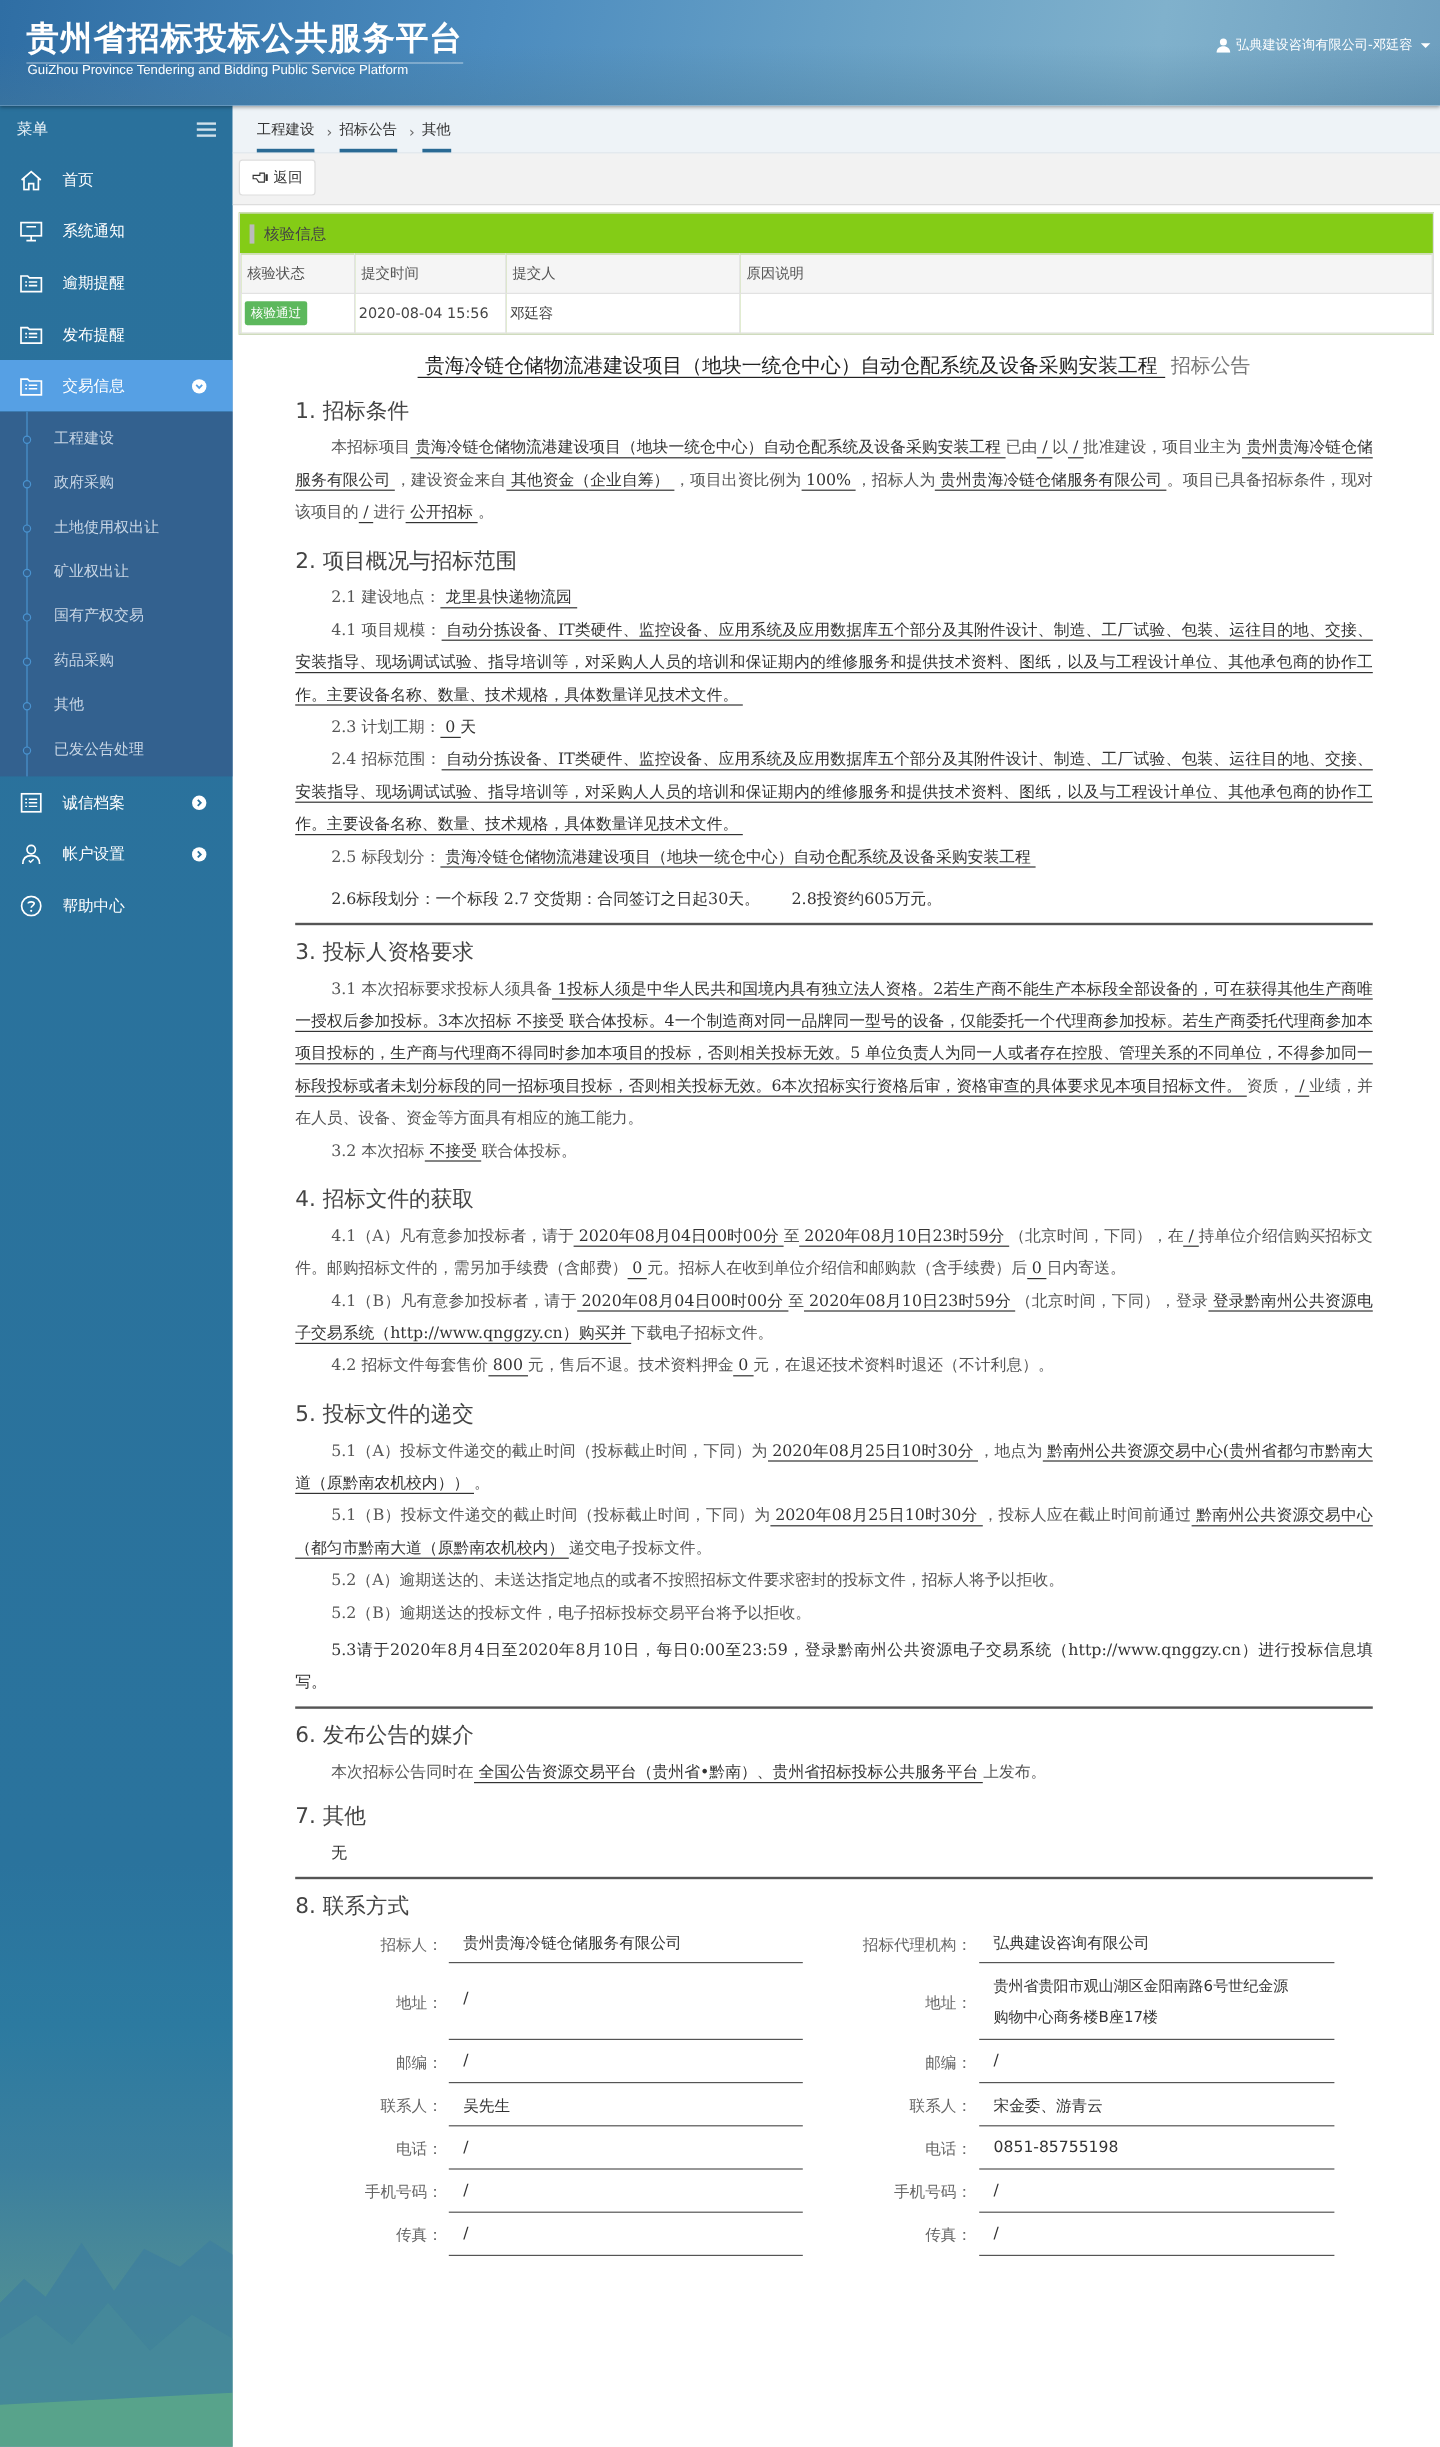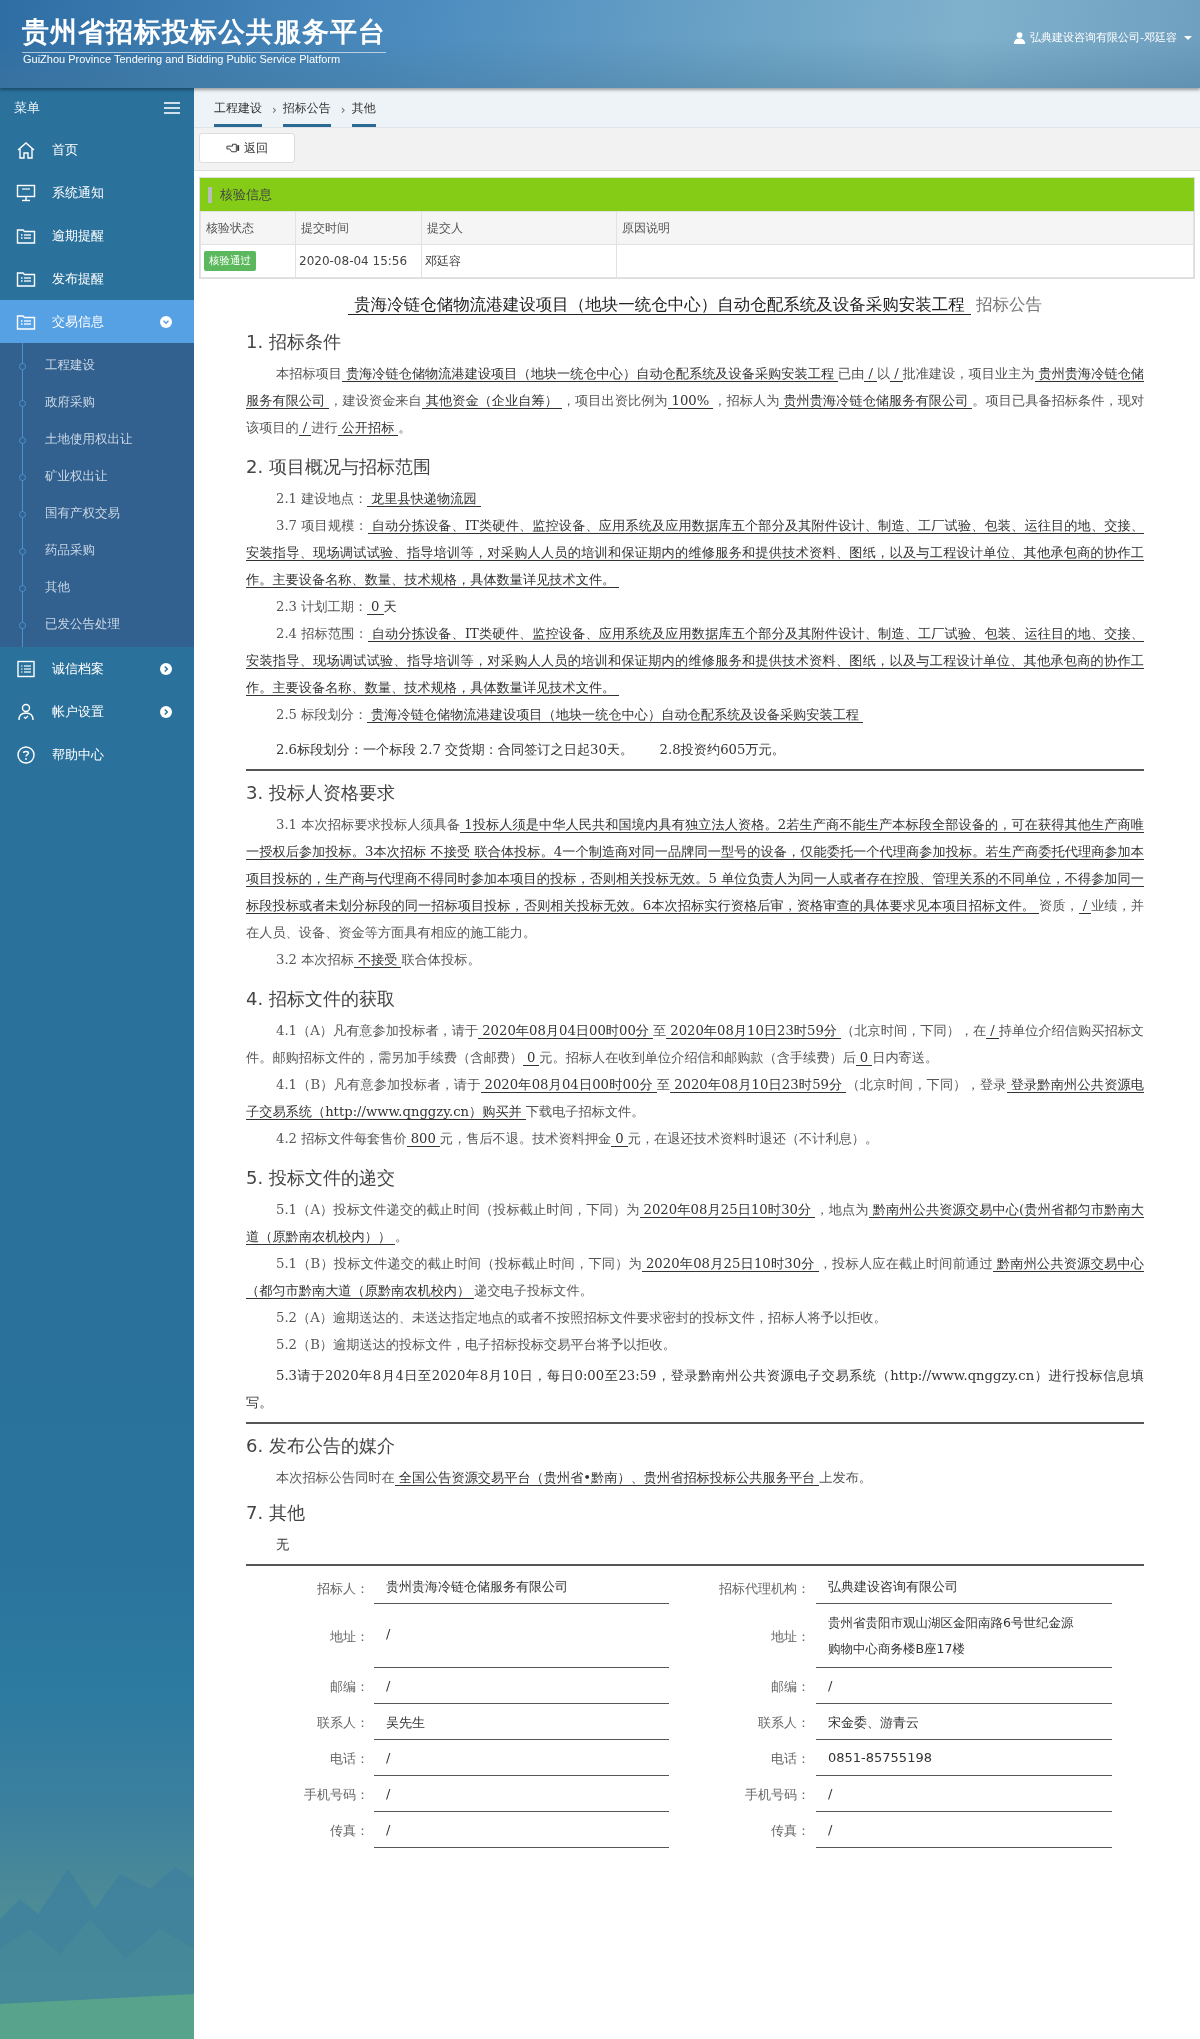--- a/index.html
+++ b/index.html
@@ -36,21 +36,21 @@
   .sub-list .rail { position: absolute; left: 22px; top: 0; bottom: 0; width: 1px; background: #4a93d0; }
   .sub-item { height: 37px; display: flex; align-items: center; padding-left: 45px; color: #c9d7e6; font-size: 12.5px; cursor: pointer; position: relative; }
   .sub-item .dot { position: absolute; left: 19px; top: 50%; margin-top: -3px; width: 7px; height: 7px; border: 1px solid #4a93d0; border-radius: 50%; background: #33618f; }
 
   
   .main { position: absolute; left: 194px; top: 88px; width: 1006px; height: 1951px; background: #fff; }
   .breadcrumb-bar { height: 40px; background: #eef3f7; border-bottom: 1px solid #dde3e8; display: flex; align-items: flex-end; padding-left: 20px; }
   .crumb { font-size: 12px; color: #333; padding: 0 0 7px 0; border-bottom: 3px solid #2a6a94; margin-right: 4px; cursor: pointer; }
   .crumb-sep { font-size: 12px; color: #666; padding: 0 6px 10px 6px; }
   .toolbar { height: 43px; background: #f2f2f2; border-bottom: 1px solid #ddd; padding: 5px 0 0 5px; }
-  .btn-back { display: inline-flex; align-items: center; gap: 3px; height: 30px; padding: 0 26px; background: #fff; border: 1px solid #ddd; border-radius: 3px; font-size: 12px; color: #333; cursor: pointer; }
+  .btn-back { display: inline-flex; align-items: center; gap: 3px; height: 30px; padding: 0 10px; background: #fff; border: 1px solid #ddd; border-radius: 3px; font-size: 12px; color: #333; cursor: pointer; }
   .btn-back svg { width: 15px; height: 12px; }
 
   .verify-box { margin: 6px 5px 0 5px; border: 1px solid #ddd; background: #84cc16; }
   .verify-title { height: 33px; display: flex; align-items: center; padding-left: 8px; font-size: 13px; color: #444; }
   .verify-title .bar { width: 4px; height: 16px; background: #bbb; margin-right: 8px; }
   table.verify { width: 100%; border-collapse: collapse; font-size: 12px; }
   table.verify th { background: #f5f5f5; font-weight: normal; text-align: left; color: #555; height: 33px; padding-left: 5px; border: 1px solid #e2e2e2; }
   table.verify td { background: #fff; height: 33px; padding-left: 3px; border: 1px solid #e2e2e2; color: #444; }
   .badge-ok { display: inline-block; background: #5cb85c; color: #fff; font-size: 10.5px; padding: 3px 5px; border-radius: 2px; }
 
@@ -291,21 +291,21 @@
     <div class="doc-title">
       <span class="u">贵海冷链仓储物流港建设项目（地块一统仓中心）自动仓配系统及设备采购安装工程</span>
       <span class="suffix">招标公告</span>
     </div>
 
     <div class="sec-h">1. 招标条件</div>
     <p class="p"><span>本招标项目</span><span class="u1">贵海冷链仓储物流港建设项目（地块一统仓中心）自动仓配系统及设备采购安装工程</span><span>已由</span><span class="u1">/</span><span>以</span><span class="u1">/</span><span>批准建设，项目业主为</span><span class="u1">贵州贵海冷链仓储服务有限公司</span><span>，建设资金来自</span><span class="u1">其他资金（企业自筹）</span><span>，项目出资比例为</span><span class="u1">100%</span><span>，招标人为</span><span class="u1">贵州贵海冷链仓储服务有限公司</span><span>。项目已具备招标条件，现对该项目的</span><span class="u1">/</span><span>进行</span><span class="u1">公开招标</span><span>。</span></p>
 
     <div class="sec-h" style="margin-top:14px">2. 项目概况与招标范围</div>
     <p class="p"><span>2.1 建设地点：</span><span class="u1">龙里县快递物流园</span></p>
-    <p class="p"><span>3.7 项目规模：</span><span class="u1">自动分拣设备、IT类硬件、监控设备、应用系统及应用数据库五个部分及其附件设计、制造、工厂试验、包装、运往目的地、交接、安装指导、现场调试试验、指导培训等，对采购人人员的培训和保证期内的维修服务和提供技术资料、图纸，以及与工程设计单位、其他承包商的协作工作。主要设备名称、数量、技术规格，具体数量详见技术文件。</span></p>
+    <p class="p"><span>4.1 项目规模：</span><span class="u1">自动分拣设备、IT类硬件、监控设备、应用系统及应用数据库五个部分及其附件设计、制造、工厂试验、包装、运往目的地、交接、安装指导、现场调试试验、指导培训等，对采购人人员的培训和保证期内的维修服务和提供技术资料、图纸，以及与工程设计单位、其他承包商的协作工作。主要设备名称、数量、技术规格，具体数量详见技术文件。</span></p>
     <p class="p"><span>2.3 计划工期：</span><span class="u1">0</span><span class="dark">天</span></p>
     <p class="p"><span>2.4 招标范围：</span><span class="u1">自动分拣设备、IT类硬件、监控设备、应用系统及应用数据库五个部分及其附件设计、制造、工厂试验、包装、运往目的地、交接、安装指导、现场调试试验、指导培训等，对采购人人员的培训和保证期内的维修服务和提供技术资料、图纸，以及与工程设计单位、其他承包商的协作工作。主要设备名称、数量、技术规格，具体数量详见技术文件。</span></p>
     <p class="p"><span>2.5 标段划分：</span><span class="u1">贵海冷链仓储物流港建设项目（地块一统仓中心）自动仓配系统及设备采购安装工程</span></p>
     <p class="p dark" style="margin-top:8px">2.6标段划分：一个标段 2.7 交货期：合同签订之日起30天。　　2.8投资约605万元。</p>
     <div class="rule"></div>
 
     <div class="sec-h">3. 投标人资格要求</div>
     <p class="p"><span>3.1 本次招标要求投标人须具备</span><span class="u1">1投标人须是中华人民共和国境内具有独立法人资格。2若生产商不能生产本标段全部设备的，可在获得其他生产商唯一授权后参加投标。3本次招标 不接受 联合体投标。4一个制造商对同一品牌同一型号的设备，仅能委托一个代理商参加投标。若生产商委托代理商参加本项目投标的，生产商与代理商不得同时参加本项目的投标，否则相关投标无效。5 单位负责人为同一人或者存在控股、管理关系的不同单位，不得参加同一标段投标或者未划分标段的同一招标项目投标，否则相关投标无效。6本次招标实行资格后审，资格审查的具体要求见本项目招标文件。</span><span>资质，</span><span class="u1">/</span><span>业绩，并在人员、设备、资金等方面具有相应的施工能力。</span></p>
     <p class="p"><span>3.2 本次招标</span><span class="u1">不接受</span><span>联合体投标。</span></p>
 
@@ -322,20 +322,21 @@
     <p class="p dark" style="margin-top:4px">5.3请于2020年8月4日至2020年8月10日，每日0:00至23:59，登录黔南州公共资源电子交易系统（http://www.qnggzy.cn）进行投标信息填写。</p>
     <div class="rule"></div>
 
     <div class="sec-h">6. 发布公告的媒介</div>
     <p class="p"><span>本次招标公告同时在</span><span class="u1">全国公告资源交易平台（贵州省•黔南）、贵州省招标投标公共服务平台</span><span>上发布。</span></p>
 
     <div class="sec-h" style="">7. 其他</div>
     <p class="p dark" style="margin-top:6px">无</p>
     <div class="rule"></div>
 
+    <div class="sec-h">8. 联系方式</div>
     <div class="contact">
 
       <div class="c-label" style="left:0;width:123px;top:6px">招标人：</div>
       <div class="c-val" style="left:128px;width:295px;top:4px;height:26px">贵州贵海冷链仓储服务有限公司</div>
       <div class="c-label" style="left:0;width:123px;top:54px">地址：</div>
       <div class="c-val" style="left:128px;width:295px;top:34px;height:60px;padding-top:18px">/</div>
       <div class="c-label" style="left:0;width:123px;top:104px">邮编：</div>
       <div class="c-val" style="left:128px;width:295px;top:100px;height:30px;padding-top:4px">/</div>
       <div class="c-label" style="left:0;width:123px;top:140px">联系人：</div>
       <div class="c-val" style="left:128px;width:295px;top:136px;height:30px;padding-top:4px">吴先生</div>

